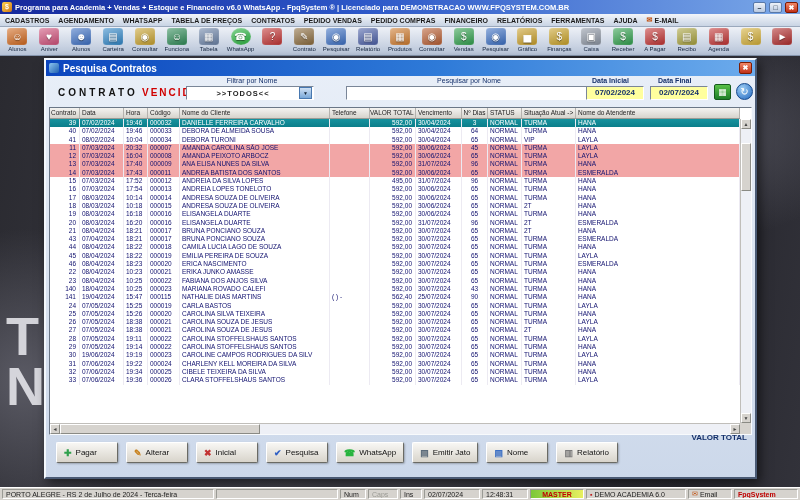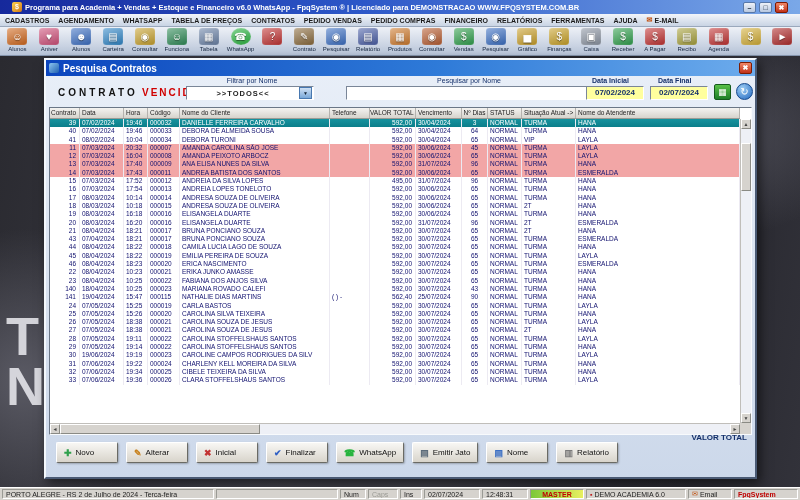--- a/index.html
+++ b/index.html
@@ -1,21 +1,21 @@
 <!DOCTYPE html>
 <html><head>
 <meta charset="utf-8">
 <style>
 *{margin:0;padding:0;box-sizing:border-box}
 html,body{width:800px;height:500px;overflow:hidden}
 body{font-family:"Liberation Sans",sans-serif;position:relative;background:#000}
 .screen{position:absolute;inset:0;width:800px;height:500px;overflow:hidden}
 
 
-.titlebar{position:absolute;top:0;left:0;right:0;height:14px;background:linear-gradient(90deg,#16299c 0%,#2c57c8 45%,#7aa8e8 100%);display:flex;align-items:center;padding:0 12px;gap:3px}
+.titlebar{position:absolute;top:0;left:0;right:0;height:14px;background:linear-gradient(90deg,#16299c 0%,#2c57c8 45%,#7aa8e8 100%);display:flex;align-items:center;padding:0 2px;gap:3px}
 .appicon{width:10px;height:10px;background:linear-gradient(135deg,#ffd34e,#d07818);border-radius:2px;font-size:7px;line-height:10px;text-align:center;color:#fff;font-weight:bold;flex:none}
 .title-text{color:#fff;font-size:7.5px;font-weight:bold;flex:1;white-space:nowrap;overflow:hidden}
 .winbtn{width:13px;height:11px;background:linear-gradient(#eef2f8,#b8c8e0);border:1px solid #5878a8;border-radius:2px;font-size:7px;line-height:9px;text-align:center;color:#123;font-weight:bold;flex:none}
 .winbtn.close{background:linear-gradient(#f08868,#c03018);color:#fff;border-color:#801800}
 
 
 .menubar{position:absolute;top:14px;left:0;right:0;height:13px;background:linear-gradient(#f2f5fa,#c9d4e4);border-bottom:1px solid #9aa8bc;display:flex;align-items:center;padding:0 5px;gap:9px}
 .mitem{font-size:7px;font-weight:bold;color:#1a1a1a;display:flex;align-items:center;gap:2px;white-space:nowrap}
 .mail-ic{color:#c05010;font-size:7px}
 
@@ -762,33 +762,33 @@
           <div class="sarrow">◄</div>
           <div class="hthumb"></div>
           <div class="sarrow right">►</div>
         </div>
         <div class="scorner"></div>
       </div>
 
       <div class="dbuttons">
           <div class="dbtn">
             <span class="bic" style="color: rgb(47, 160, 76);">✚</span>
-            <span>Novo</span>
+            <span>Pagar</span>
           </div>
           <div class="dbtn">
             <span class="bic" style="color: rgb(200, 130, 30);">✎</span>
             <span>Alterar</span>
           </div>
           <div class="dbtn">
             <span class="bic" style="color: rgb(194, 50, 50);">✖</span>
             <span>Inicial</span>
           </div>
           <div class="dbtn">
             <span class="bic" style="color: rgb(47, 95, 196);">✔</span>
-            <span>Finalizar</span>
+            <span>Pesquisa</span>
           </div>
           <div class="dbtn">
             <span class="bic" style="color: rgb(39, 180, 62);">☎</span>
             <span>WhatsApp</span>
           </div>
           <div class="dbtn">
             <span class="bic" style="color: rgb(90, 106, 122);">▤</span>
             <span>Emitir Jato</span>
           </div>
           <div class="dbtn">

